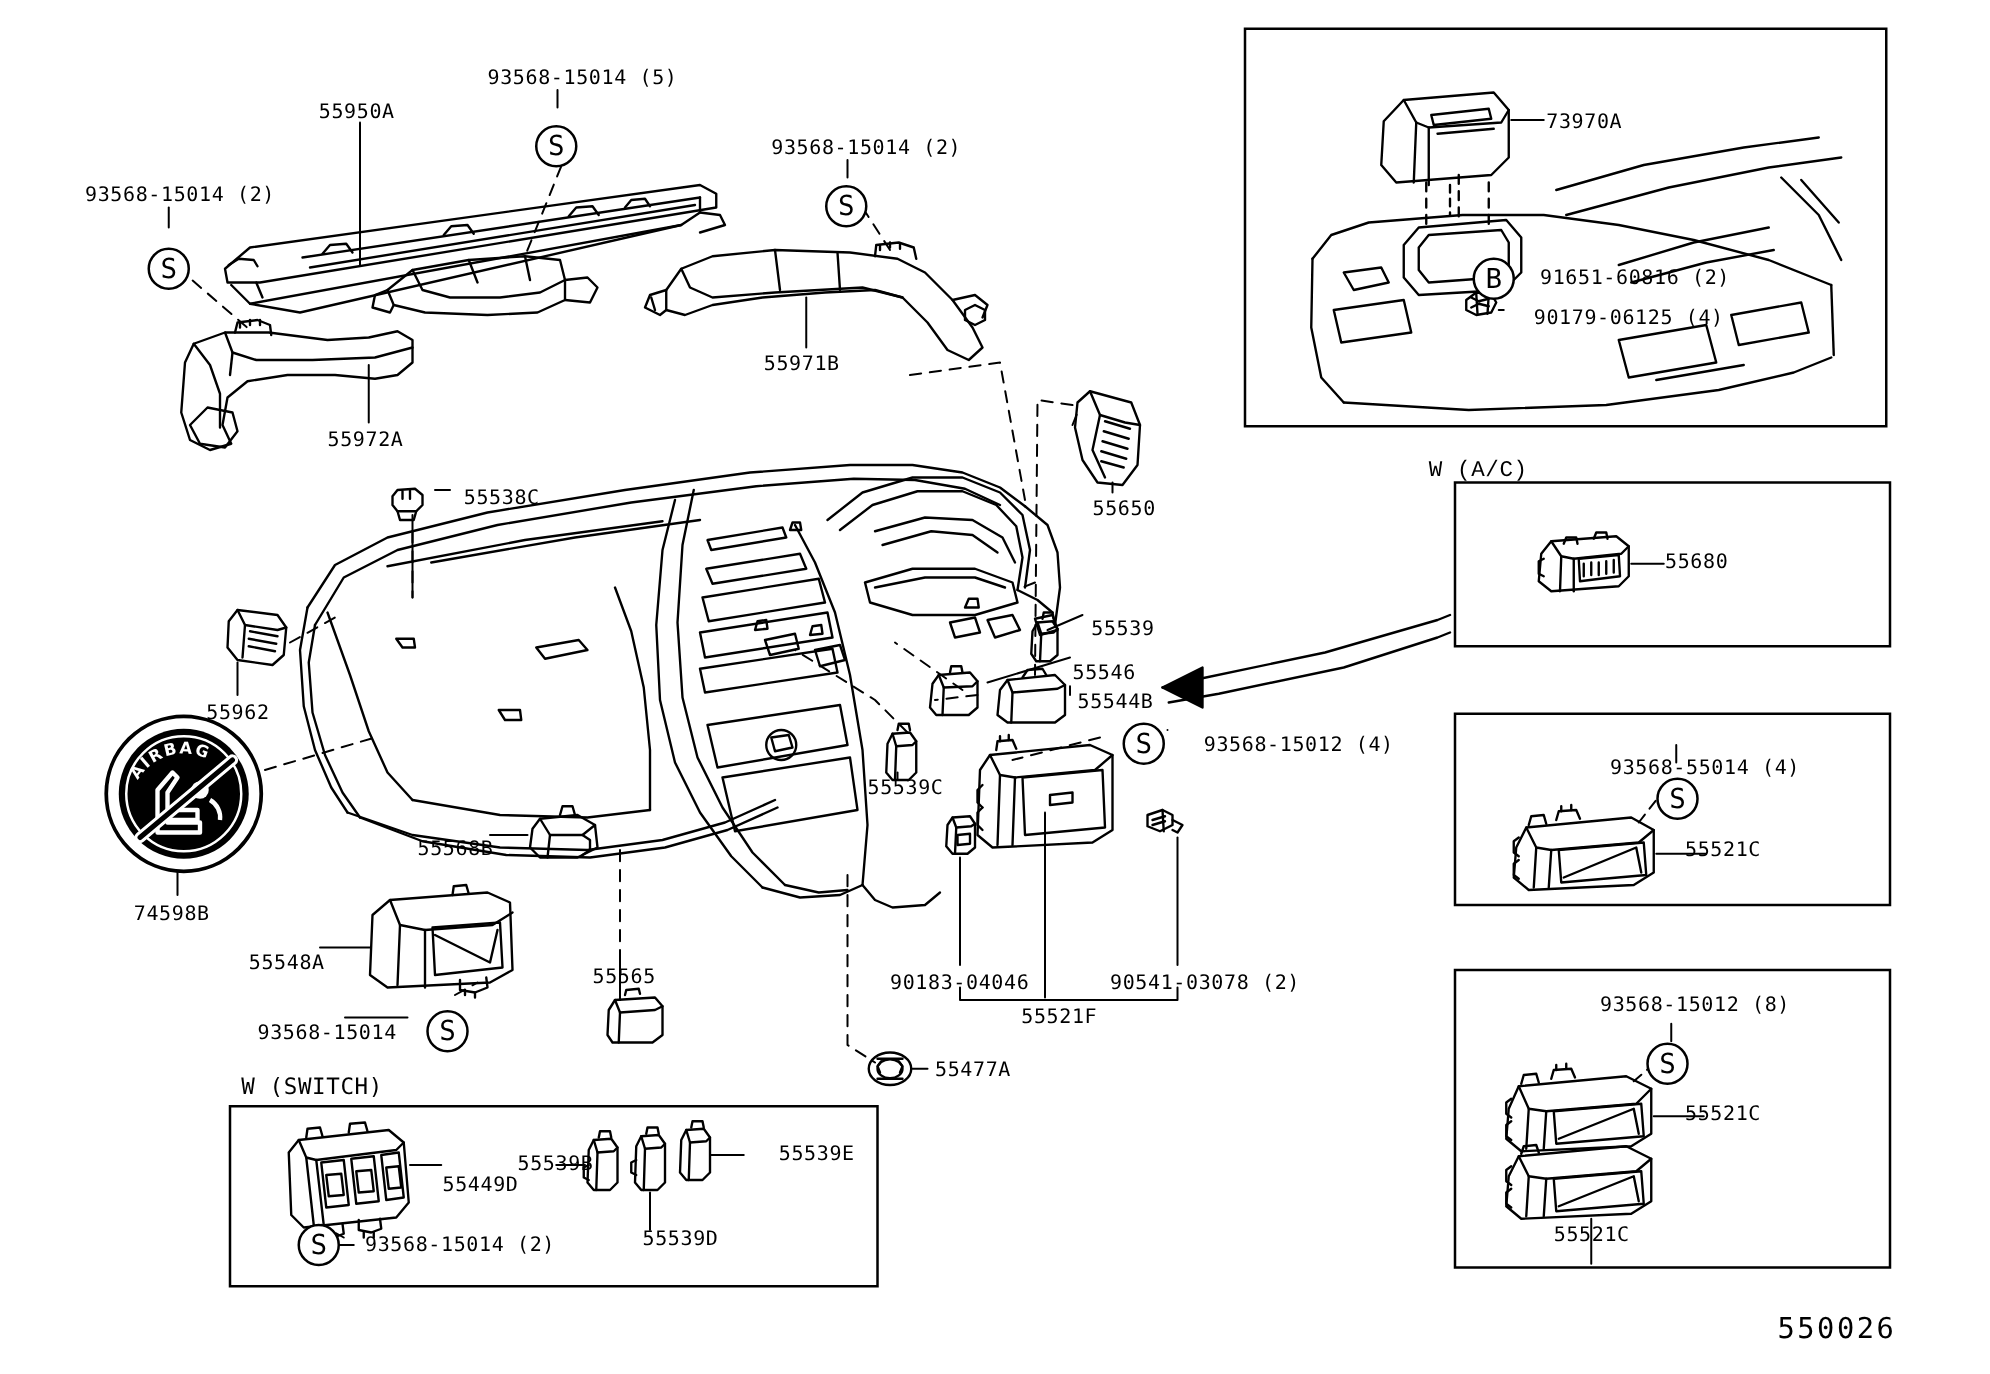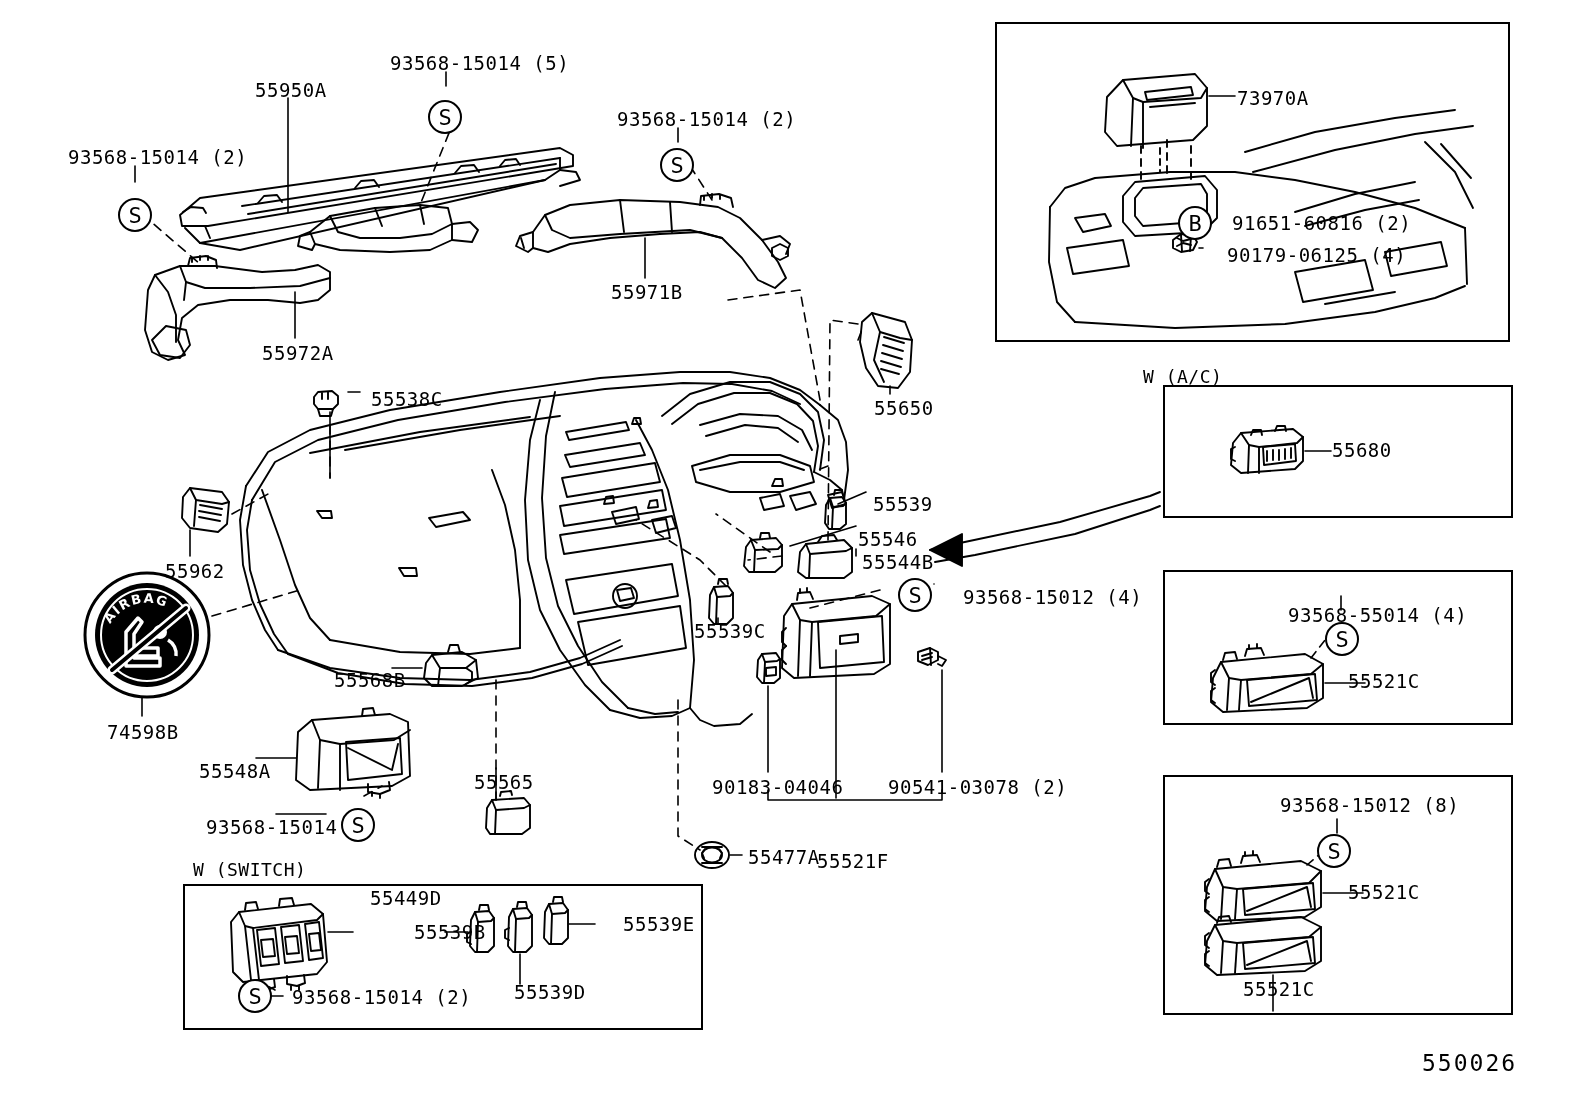--- a/index.html
+++ b/index.html
@@ -16,21 +16,21 @@
     position: absolute; inset: 0;
     width: 1592px; height: 1099px;
   }
   svg.layer {
     position: absolute; left: 0; top: 0;
     width: 1592px; height: 1099px;
   }
   .lbl {
     position: absolute;
     font-family: "DejaVu Sans Mono", "Liberation Mono", monospace;
-    font-size: 19px;
+    font-size: 16px;
     letter-spacing: 0.5px;
     color: #000;
     white-space: nowrap;
     line-height: 1;
     font-weight: 500;
   }
   .lbl.inset-title { font-size: 18px; }
   .lbl.diagnum { font-size: 23px; letter-spacing: 2px; }
   .scircle {
     position: absolute;
@@ -420,21 +420,21 @@
       <path d="M204,226 L208,226" stroke-width="1.6"></path>
 
       <path d="M165,126 L165,150" stroke-dasharray="6 5"></path>
     </g>
   </svg>
   <div class="lbl" style="left:1237px; top:89px;">73970A</div>
   <div class="lbl" style="left:1232px; top:214px;">91651-60816 (2)</div>
   <div class="lbl" style="left:1227px; top:246px;">90179-06125 (4)</div>
   <div class="scircle" style="left:1178px; top:206px;">B</div>
 
-  <div class="lbl inset-title" style="left:1143px; top:368px;">W (A/C)</div>
+  <div class="lbl inset-title" style="left:1143px; top:368px;font-family:Liberation Mono, monospace;">W (A/C)</div>
   <div class="inset-box" style="left:1163px; top:385px; width:350px; height:133px;"></div>
   <svg style="position:absolute; left:1163px; top:385px; width:350px; height:133px;" viewBox="0 0 350 133">
     <g fill="none" stroke="#000" stroke-width="1.9" stroke-linejoin="round" stroke-linecap="round">
 
       <path d="M70,58 L78,48 L130,44 L140,52 L140,76 L132,84 L78,88 L68,80 Z"></path>
       <path d="M78,48 L86,60 L96,62 L134,58 L140,52"></path>
       <path d="M86,60 L85,88"></path>
       <path d="M96,62 L96,88"></path>
       <path d="M100,62 L132,59 L133,76 L101,80 Z"></path>
       <path d="M104,66 l0,10 M110,65 l0,10 M116,65 l0,10 M122,64 l0,10 M128,63 l0,10"></path>
@@ -552,21 +552,21 @@
       <path d="M370,18 l1,-5 l8,0 l1,5"></path>
 
       <path d="M145,48 L170,48" stroke-width="1.6"></path>
       <path d="M285,48 L262,48" stroke-width="1.6"></path>
       <path d="M386,40 L412,40" stroke-width="1.6"></path>
       <path d="M337,70 L337,100" stroke-width="1.6"></path>
       <path d="M92,106 L74,96" stroke-dasharray="7 5" stroke-width="1.6"></path>
       <path d="M72,112 L100,112" stroke-width="1.6"></path>
     </g>
   </svg>
-  <div class="lbl" style="left:354px; top:889px;margin-left:16px;">55449D</div>
+  <div class="lbl" style="left:354px; top:940px;">55449D</div>
   <div class="lbl" style="left:414px; top:923px;text-align:center;">55539B</div>
   <div class="lbl" style="left:612px; top:915px;margin-left:11px;">55539E</div>
   <div class="lbl" style="left:514px; top:983px;">55539D</div>
   <div class="lbl" style="left:292px; top:988px;">93568-15014 (2)</div>
   <div class="scircle" style="left:238px; top:979px;">S</div>
 
   <div class="lbl" style="left:68px; top:148px;">93568-15014 (2)</div>
   <div class="lbl" style="left:255px; top:81px;">55950A</div>
   <div class="lbl" style="left:390px; top:54px;">93568-15014 (5)</div>
   <div class="lbl" style="left:617px; top:110px;">93568-15014 (2)</div>
@@ -581,21 +581,21 @@
   <div class="lbl" style="left:474px; top:773px;">55565</div>
   <div class="lbl" style="left:748px; top:848px;">55477A</div>
   <div class="lbl" style="left:874px; top:399px;">55650</div>
   <div class="lbl" style="left:873px; top:495px;">55539</div>
   <div class="lbl" style="left:858px; top:530px;">55546</div>
   <div class="lbl" style="left:862px; top:553px;">55544B</div>
   <div class="lbl" style="left:963px; top:588px;">93568-15012 (4)</div>
   <div class="lbl" style="left:694px; top:622px;">55539C</div>
   <div class="lbl" style="left:712px; top:778px;text-align:right;">90183-04046</div>
   <div class="lbl" style="left:888px; top:778px;">90541-03078 (2)</div>
-  <div class="lbl" style="left:817px; top:805px;margin-top:47px;">55521F</div>
+  <div class="lbl" style="left:817px; top:805px;">55521F</div>
 
   <div class="scircle" style="left:118px; top:198px;">S</div>
   <div class="scircle" style="left:428px; top:100px;">S</div>
   <div class="scircle" style="left:660px; top:148px;">S</div>
   <div class="scircle" style="left:898px; top:578px;">S</div>
   <div class="scircle" style="left:341px; top:808px;">S</div>
 
   <div class="lbl diagnum" style="left:1422px; top:1052px;">550026</div>
 
 </div>

